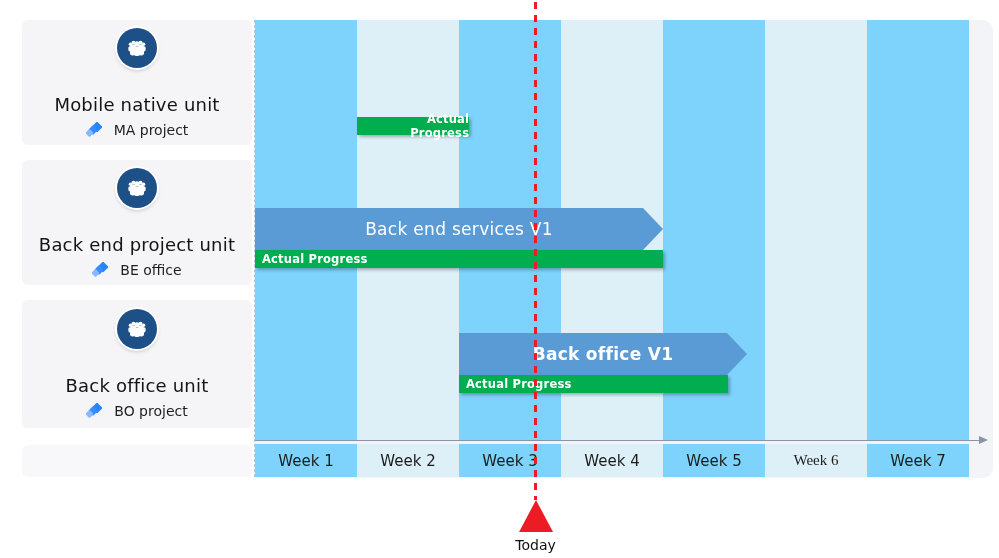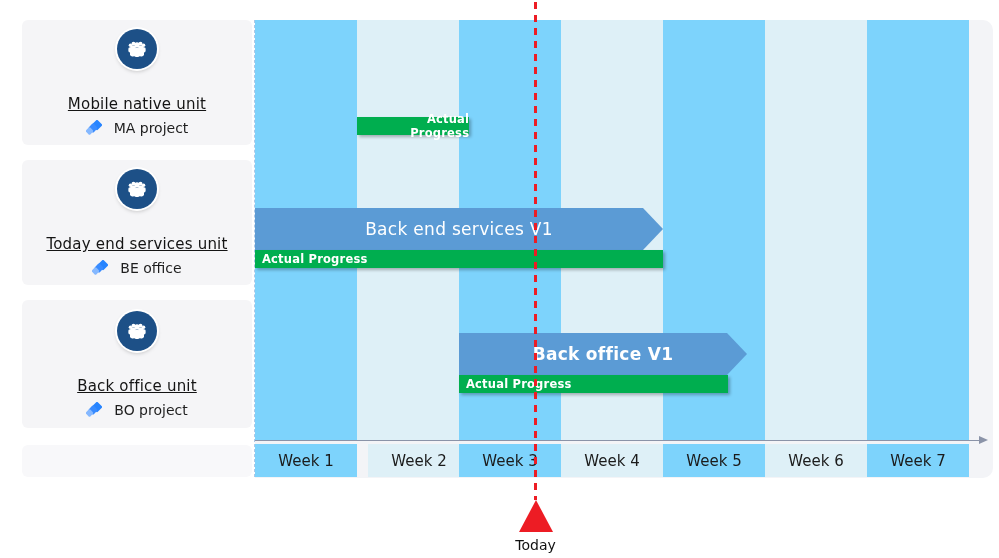--- a/index.html
+++ b/index.html
@@ -7,21 +7,21 @@
          font-family:"DejaVu Sans","Liberation Sans",sans-serif;}
 
   
   .card{position:absolute;left:22px;width:230px;background:#f5f5f7;border-radius:6px;
         display:flex;flex-direction:column;align-items:center;justify-content:center;}
   .card.empty{background:#f8f8fa;}
   .team-circle{width:40px;height:40px;border-radius:50%;background:#1d5087;
                display:flex;align-items:center;justify-content:center;
                box-shadow:0 0 0 2px #ffffff,0 2px 4px rgba(0,0,0,.25);}
   .team-circle svg{width:28px;height:28px;}
-  .team-name{margin-top:26px;font-size:15px;color:#141414;letter-spacing:.2px;text-decoration:underline;}
+  .team-name{margin-top:26px;font-size:18px;color:#141414;letter-spacing:.2px;}
   .proj-row{margin-top:7px;display:flex;align-items:center;gap:12px;}
   .proj-label{font-size:14px;color:#1e1e1e;}
 
   
   .plot-base{position:absolute;left:255px;top:20px;width:738px;height:458px;
              background:#f3f4f7;border-radius:0 10px 10px 0;}
   .stripe{position:absolute;width:102px;}
   .stripe.body{top:20px;height:420px;}
   .stripe.band{top:444px;height:33px;display:flex;align-items:center;justify-content:center;
                font-size:15px;color:#1b1b1b;}
@@ -69,25 +69,25 @@
       <div class="stripe body odd" style="left: 663px;"></div>
       <div class="stripe body even" style="left: 765px;"></div>
       <div class="stripe body odd" style="left: 867px;"></div>
     </div>
   <div class="plot-left-edge"></div>
 
   <div class="axis-line"></div>
   <div class="axis-arrow"></div>
   <div id="week-labels">
       <div class="stripe band odd" style="left: 255px;">Week 1</div>
-      <div class="stripe band even" style="left: 368px;">Week 2</div>
+      <div class="stripe band even" style="left: 357px;">Week 2</div>
       <div class="stripe band odd" style="left: 459px;">Week 3</div>
       <div class="stripe band even" style="left: 561px;">Week 4</div>
       <div class="stripe band odd" style="left: 663px;">Week 5</div>
-      <div class="stripe band even" style="left: 765px;">Week 6</div>
+      <div class="stripe band even" style="left: 765px; font-family: Liberation Serif, serif;">Week 6</div>
       <div class="stripe band odd" style="left: 867px;">Week 7</div>
     </div>
 
   <div class="card" style="top:20px;height:125px;">
     <div class="team-circle">
       <svg viewBox="0 0 24 24" fill="#ffffff">
         <circle cx="6.4" cy="8.8" r="1.5"></circle>
           <rect x="4.6" y="10.4" width="3.6" height="4.6" rx="1.4"></rect>
         <circle cx="17.6" cy="8.8" r="1.5"></circle>
           <rect x="15.8" y="10.4" width="3.6" height="4.6" rx="1.4"></rect>
@@ -126,21 +126,21 @@
         <circle cx="15" cy="7.4" r="1.7"></circle>
           <rect x="13" y="9.2" width="4" height="5" rx="1.6"></rect>
         <circle cx="8.3" cy="10.8" r="1.9"></circle>
           <rect x="6" y="12.8" width="4.6" height="5.6" rx="1.8"></rect>
         <circle cx="15.7" cy="10.8" r="1.9"></circle>
           <rect x="13.4" y="12.8" width="4.6" height="5.6" rx="1.8"></rect>
         <circle cx="12" cy="8.6" r="2.3"></circle>
           <rect x="9.1" y="11.2" width="5.8" height="7.6" rx="2"></rect>
       </svg>
     </div>
-    <div class="team-name">Today end services unit</div>
+    <div class="team-name">Back end project unit</div>
     <div class="proj-row">
       <svg width="16" height="16" viewBox="0 0 16 16">
         <rect x="7" y="1" width="8" height="8" rx="1.5" transform="rotate(45 11 5)" fill="#2684FF"></rect>
         <rect x="3.5" y="4.5" width="7" height="7" rx="1.5" transform="rotate(45 7 8)" fill="#388BFF"></rect>
         <rect x="0.5" y="8" width="6" height="6" rx="1.5" transform="rotate(45 3.5 11)" fill="#85B8FF"></rect>
       </svg>
       <span class="proj-label">BE office</span>
     </div>
   </div>
 

